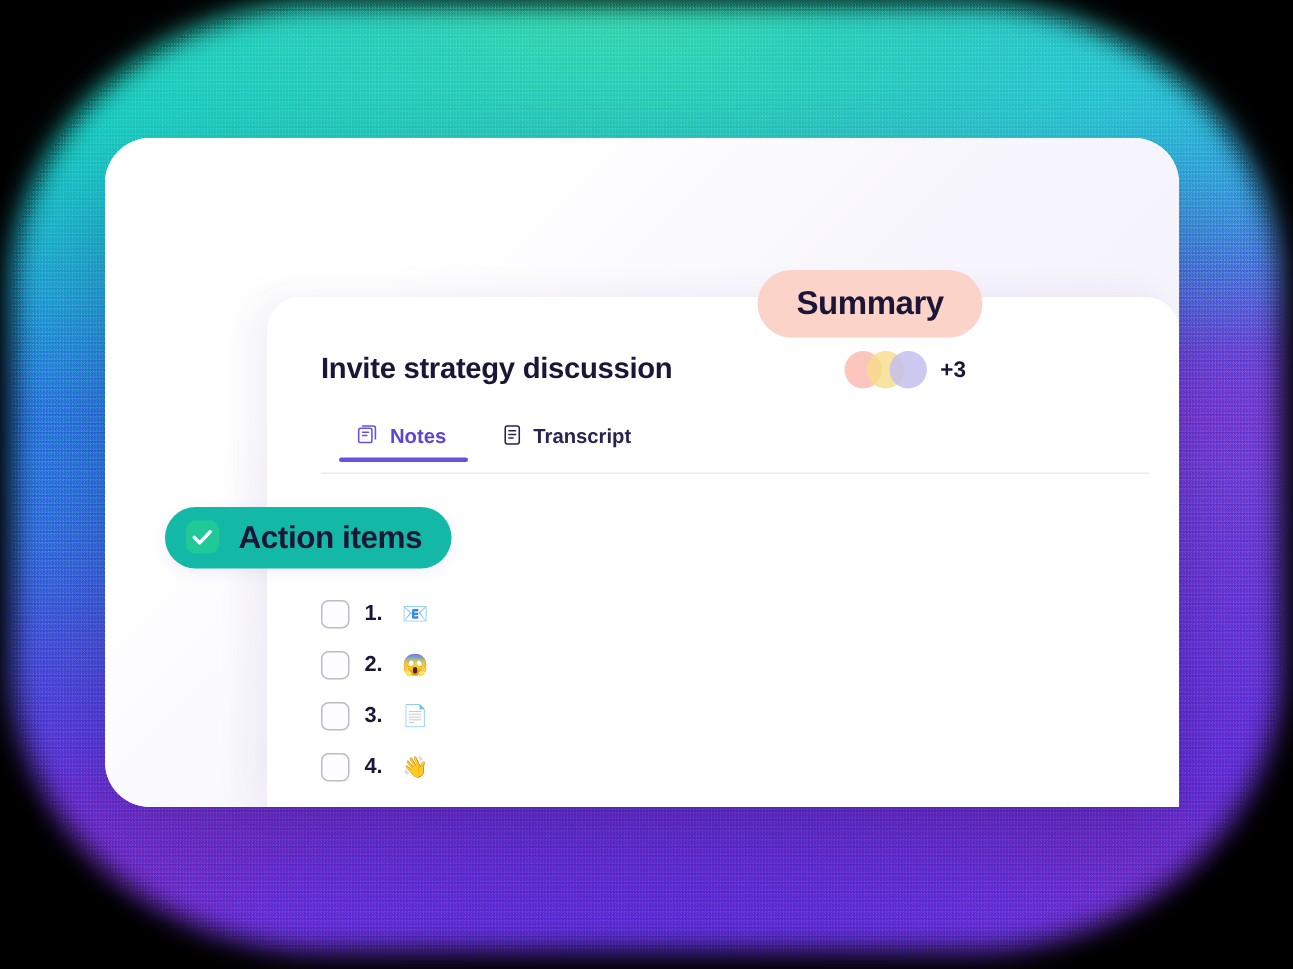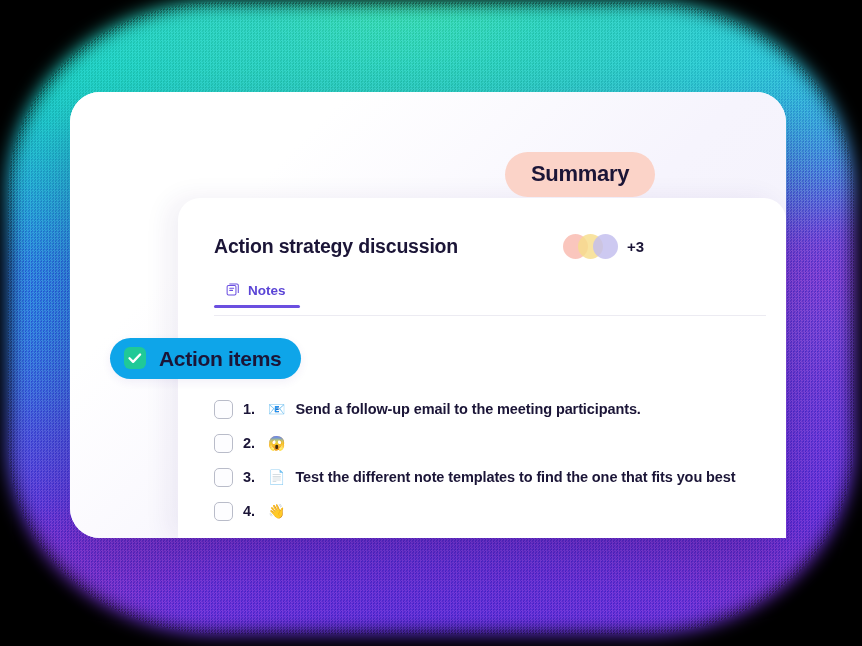--- a/index.html
+++ b/index.html
@@ -118,35 +118,35 @@
   .av2{left:15px;}
   .av3{left:30px;}
   .av-more{
     font-size:15px;font-weight:700;color:#1b1537;
     margin-left:6px;line-height:1;
   }
 
   
   .summary-pill{
     position:absolute;
-    left:505px;top:152px;
+    left:505px;top:180px;
     padding:10px 26px 12px;
     border-radius:26px;
     font-size:22px;
     font-weight:700;
     color:#1b1537;
     letter-spacing:-.3px;
     z-index:6;
     line-height:1.05;
   }
 
   
   .tabs{
     position:absolute;
-    left:36px;top:78px;
+    left:48px;top:78px;
     display:flex;
     align-items:flex-end;
     gap:10px;
   }
   .tab{
     display:flex;align-items:center;gap:7px;
     padding:6px 14px 9px 12px;
     font-size:13.5px;font-weight:700;
     color:#2a2350;
     cursor:pointer;
@@ -224,21 +224,21 @@
 
   <div class="blob"></div>
   <div class="blob-noise"></div>
   <div class="blob-feather"></div>
 
   <div class="outer-card"></div>
 
   <div class="inner-panel">
 
     <div class="panel-head">
-      <div class="panel-title">Action strategy discussion</div>
+      <div class="panel-title">Invite strategy discussion</div>
 
       <div class="avatar-block">
         <div class="avatars">
           <div class="av av1" style="background: rgb(249, 185, 174);"></div>
           <div class="av av2" style="background: rgb(247, 221, 139);"></div>
           <div class="av av3" style="background: rgb(194, 189, 238);"></div>
         </div>
         <div class="av-more">+3</div>
       </div>
     </div>
@@ -250,58 +250,65 @@
           <svg viewBox="0 0 16 16" width="15" height="16" fill="none" stroke="#6b4fe0" stroke-width="1.1" stroke-linejoin="round">
             <rect x="1.2" y="3.2" width="9.4" height="10.2" rx="1.4"></rect>
             <path d="M3.6 1.6h8.1c.8 0 1.4.6 1.4 1.4v8.2"></path>
             <path d="M4 6.1h4.2M4 8.4h3" stroke-linecap="round"></path>
           </svg>
         </span>
         <span>Notes</span>
         <span class="tab-underline"></span>
       </div>
 
+      <div class="tab">
+        <span class="tab-ico">
+          <svg viewBox="0 0 16 16" width="15" height="16" fill="none" stroke="#2a2350" stroke-width="1.1" stroke-linejoin="round">
+            <rect x="3" y="1.6" width="10" height="12.8" rx="1.6"></rect>
+            <path d="M5.6 5h4.8M5.6 7.6h4.8M5.6 10.2h3" stroke-linecap="round"></path>
+          </svg>
+        </span>
+        <span>Transcript</span>
+      </div>
 
     </div>
     <div class="tab-divider"></div>
 
     <div class="list">
 
       <div class="list-row">
         <div class="cbox"></div>
         <div class="row-num">1.</div>
         <div class="row-emoji">📧</div>
-        <div class="row-text">Send a follow-up email to the meeting participants.</div>
       </div>
 
       <div class="list-row">
         <div class="cbox"></div>
         <div class="row-num">2.</div>
         <div class="row-emoji">😱</div>
       </div>
 
       <div class="list-row">
         <div class="cbox"></div>
         <div class="row-num">3.</div>
         <div class="row-emoji">📄</div>
-        <div class="row-text">Test the different note templates to find the one that fits you best</div>
       </div>
 
       <div class="list-row">
         <div class="cbox"></div>
         <div class="row-num">4.</div>
         <div class="row-emoji">👋</div>
       </div>
 
     </div>
   </div>
 
   <div class="summary-pill" style="background: rgb(251, 211, 200);">Summary</div>
 
-  <div class="action-badge" style="background: #0ea5e9;">
+  <div class="action-badge" style="background: #14b8a6;">
     <span class="action-check" style="background: rgb(32, 201, 151);">
       <svg viewBox="0 0 22 22" width="22" height="22">
         <path d="M5.5 11.3l3.6 3.6 7-7.4" fill="none" stroke="#ffffff" stroke-width="2.3" stroke-linecap="round" stroke-linejoin="round"></path>
       </svg>
     </span>
     <span class="action-label">Action items</span>
   </div>
 
 </div>
 

